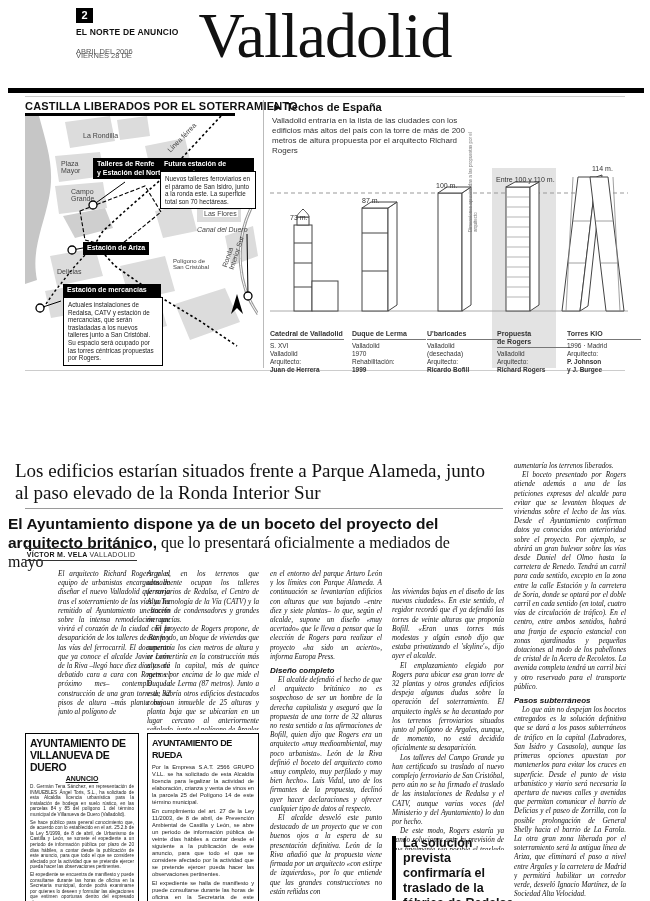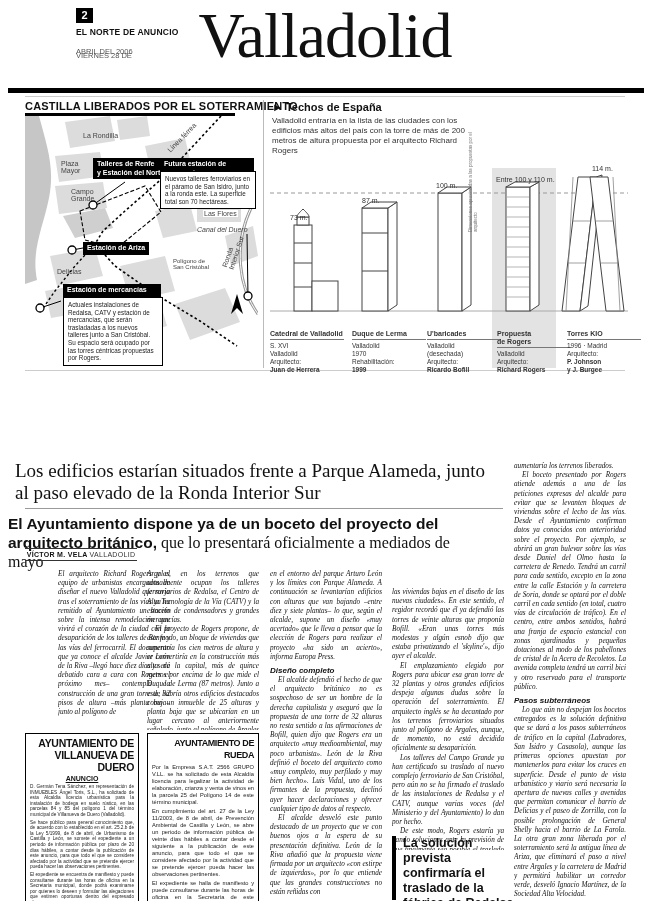--- a/index.html
+++ b/index.html
@@ -54,21 +54,21 @@
   .bodycol p + p{text-indent:8px;}
   .colsub{font:bold 8px "Liberation Sans",sans-serif;margin:4px 0 1px 0 !important;text-indent:0 !important;}
   .quoteBox{position:absolute;left:392px;top:836px;width:112px;height:64px;
             border-left:4px solid #000;padding-left:7px;
             font:bold 12.5px/15px "Liberation Sans",sans-serif;}
   
   .ad{position:absolute;top:733px;height:166px;border:1px solid #000;background:#fff;
       padding:3px 4px;overflow:hidden;}
   .ad1{left:25px;width:104px;}
   .ad2{left:147px;width:102px;}
-  .adTitle{text-align:right;font:bold 10.5px/12px "Liberation Sans",sans-serif;letter-spacing:-.3px;white-space:pre-line;}
+  .adTitle{text-align:left;font:bold 10.5px/12px "Liberation Sans",sans-serif;letter-spacing:-.3px;white-space:pre-line;}
   .adSub{text-align:center;font:bold 7px "Liberation Sans",sans-serif;text-decoration:underline;margin:2px 0;}
   .adText{font:4.7px/5.6px "Liberation Sans",sans-serif;text-align:justify;color:#222;}
   .adText2{font:5.7px/7px "Liberation Sans",sans-serif;text-align:justify;color:#222;}
   .adText p,.adText2 p{margin:0 0 2px 0;}
 </style>
 </head>
 <body>
 
 <div id="page">
 

